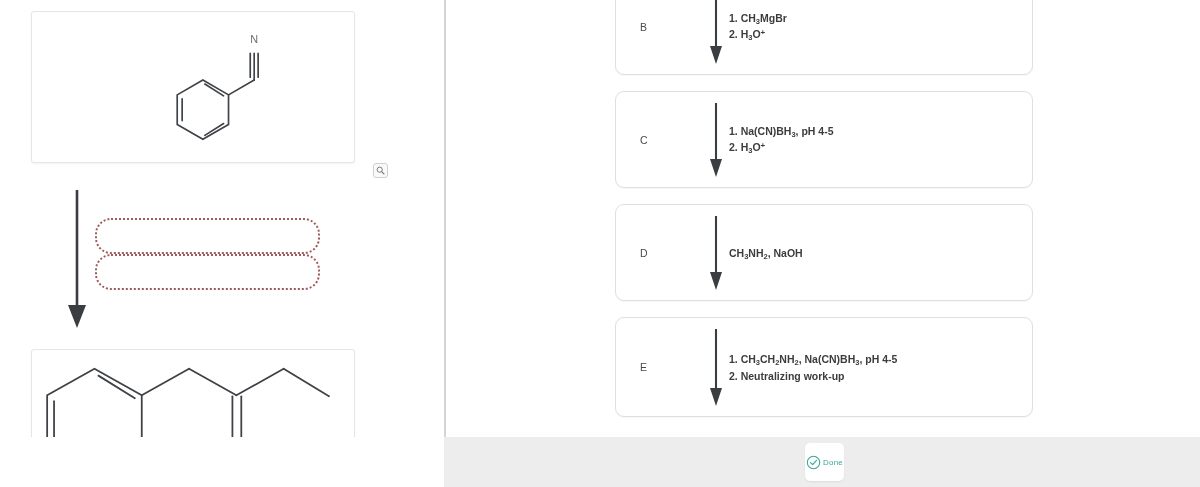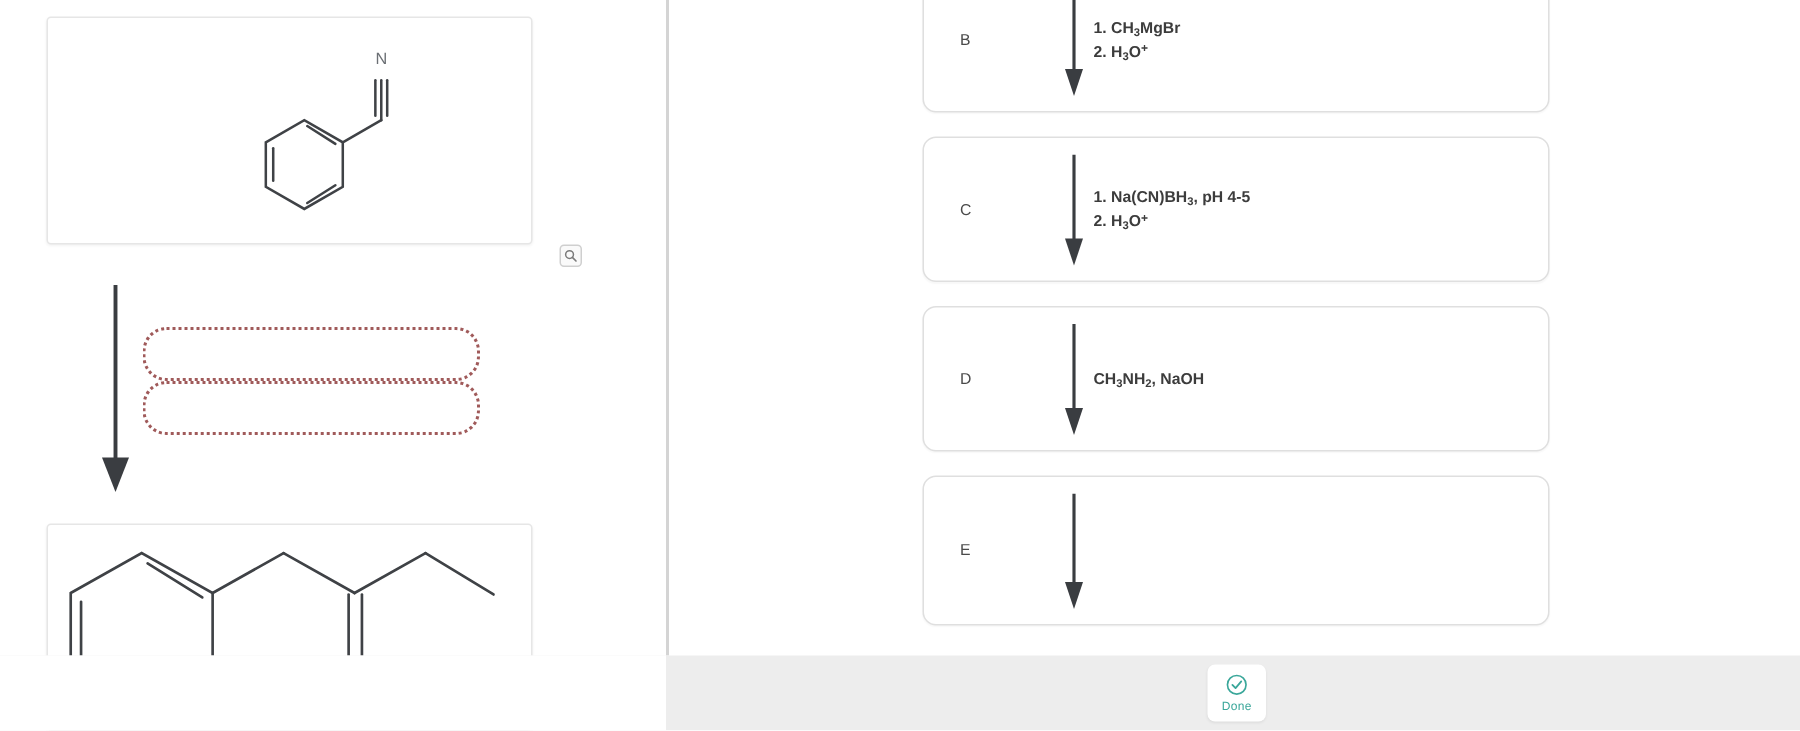--- a/index.html
+++ b/index.html
@@ -103,21 +103,21 @@
     background: #ededed;
   }
   #footer-left-fill {
     position: absolute; left: 0; top: 437px; width: 444px; height: 50px;
     background: #ffffff;
   }
   #done-button {
     position: absolute; left: 805px; top: 443px;
     width: 39px; height: 38px;
     background: #ffffff; border-radius: 5px;
-    display: flex; flex-direction: column; align-items: center; justify-content: center;
+    display: flex; flex-direction: row; align-items: center; justify-content: center;
     gap: 2px; cursor: pointer;
     box-shadow: 0 1px 2px rgba(0,0,0,0.07);
   }
   #done-button .done-label {
     font-size: 8px; color: #3aa79a; letter-spacing: .2px;
   }
 </style>
 </head>
 <body>
 
@@ -222,20 +222,24 @@
         <div class="line">CH<sub>3</sub>NH<sub>2</sub>, NaOH</div>
       </div>
     </div>
 
     <div class="reagent-card h-three">
       <div class="step-letter">E</div>
       <svg class="card-arrow" viewBox="0 0 16 78" preserveAspectRatio="none">
         <line x1="8" y1="0" x2="8" y2="61" stroke="#3a3d41" stroke-width="2.1"></line>
         <polygon points="8,77 2,59 14,59" fill="#3a3d41"></polygon>
       </svg>
+      <div class="reagent-text">
+        <div class="line">1. CH<sub>3</sub>CH<sub>2</sub>NH<sub>2</sub>, Na(CN)BH<sub>3</sub>, pH 4-5</div>
+        <div class="line">2. Neutralizing work-up</div>
+      </div>
     </div>
   </div>
 
   <div id="footer-bar"></div>
   <div id="footer-left-fill"></div>
 
   <div id="done-button">
     <svg width="15" height="15" viewBox="0 0 15 15">
       <circle cx="7.5" cy="7.5" r="6.2" stroke="#3aa79a" stroke-width="1.1" fill="none"></circle>
       <polyline points="4.6,7.6 6.7,9.7 10.5,5.3" stroke="#3aa79a" stroke-width="1.2" fill="none" stroke-linecap="round" stroke-linejoin="round"></polyline>

